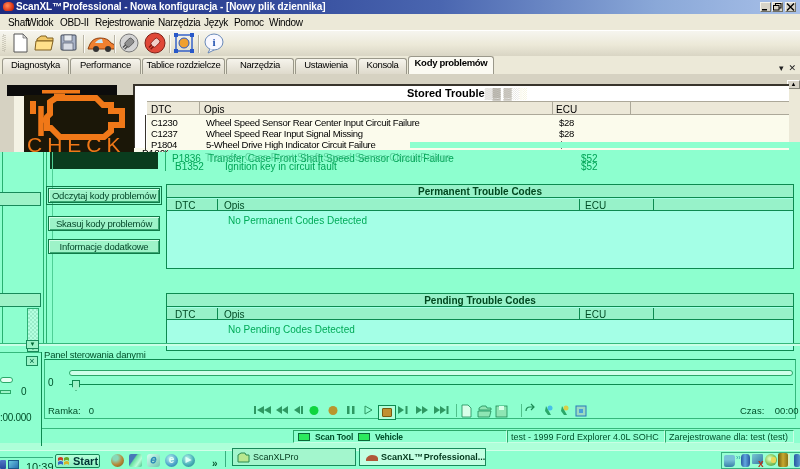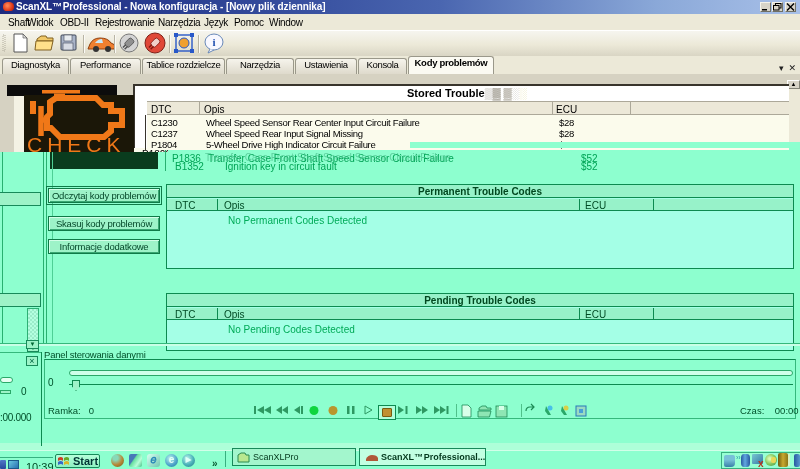--- a/index.html
+++ b/index.html
@@ -336,20 +336,30 @@
       <path d="M312 3 l5 9 h-3 l-3 -4 z" fill="#2aa868"></path>
       <circle cx="316" cy="5" r="2.5" fill="#d8d048"></circle>
       <rect x="326" y="3" width="10" height="10" fill="#9adbc2" stroke="#2878b8" stroke-width="1"></rect>
       <rect x="329" y="6" width="4" height="4" fill="#48a0d8"></rect>
     </g>
   </svg>
   <div class="gz" style="left:378px; top:262px; width:18px; height:15px; border:1px solid #0d8a50; background:#b2ffd9;">
     <div style="position:absolute; left:3px; top:2px; width:10px; height:9px; background:#c09030; border:1px solid #7a5c10; border-radius:1px;"></div>
   </div>
 
+  <div class="gz" id="statusbar">
+    <div class="seg" style="left:293px; width:214px;">
+      <div class="sq" style="left:4px; top:2px;"></div>
+        <b style="position:absolute; left:21px; top:1px;">Scan Tool</b>
+      <div class="sq" style="left:64px; top:2px;"></div>
+        <b style="position:absolute; left:81px; top:1px;">Vehicle</b>
+    </div>
+    <div class="seg" style="left:507px; width:158px;">test - 1999 Ford Explorer 4.0L SOHC</div>
+    <div class="seg" style="left:665px; width:129px;">Zarejestrowane dla: test (test)</div>
+  </div>
   <div class="gz" id="winbottom"></div>
   <div class="gz" id="taskbar"></div>
 
   <div class="gz" style="left:0px; top:209px; width:41px; height:86px; background:#8dffcf; border-top:1px solid #35b87c;"></div>
   <div class="gz" style="left:41px; top:209px; width:1px; height:94px; background:#0d8a50;"></div>
   <div class="gz" style="left:26px; top:213px; width:12px; height:10px; border:1px solid #18895a; background:#9df3c8; color:#064; font-size:9px; line-height:9px; text-align:center;">×</div>
   <div class="gz" style="left:0px; top:234px; width:13px; height:6px; background:#e6fff2; border:1px solid #2aa868; border-radius:3px;"></div>
   <div class="gz" style="left:0px; top:247px; width:11px; height:4px; background:#9df3c8; border:1px solid #2aa868;"></div>
   <div class="gz" style="left:21px; top:243px; font-size:10px; color:#01502a;">0</div>
   <div class="gz" style="left:0px; top:269px; font-size:10px; color:#01502a; letter-spacing:-0.3px;">:00.000</div>

